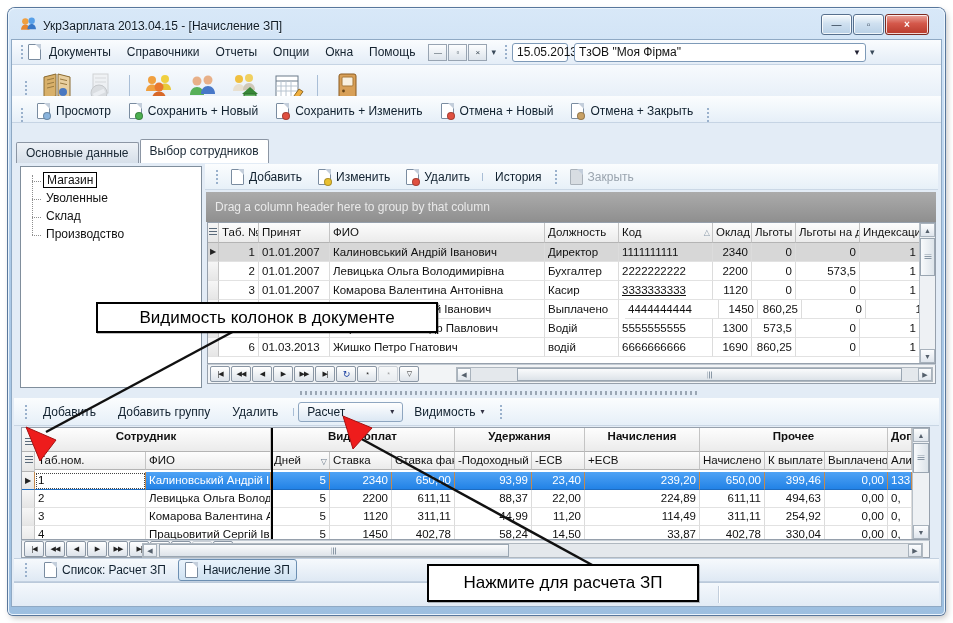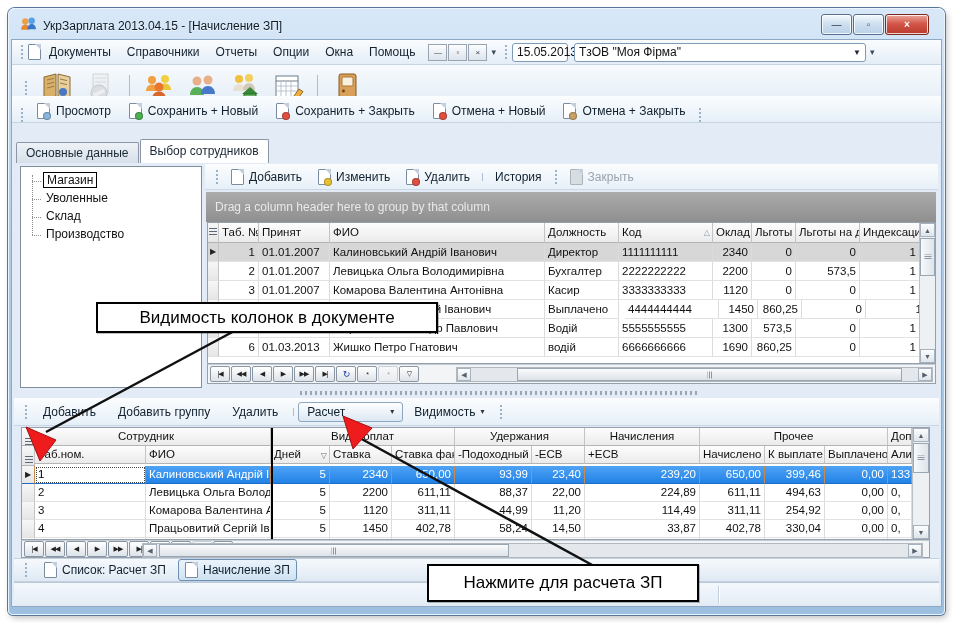--- a/index.html
+++ b/index.html
@@ -65,21 +65,21 @@
   .ebtn.dis .mini-doc{background:#d8dde2;border-color:#aab2ba;}
   
   .groupbar{position:absolute;left:206px;top:192px;width:730px;height:30px;background:linear-gradient(#ababab,#8f8f8f);
             color:#e9e9e9;display:flex;align-items:center;padding-left:9px;box-sizing:border-box;font-size:12px;}
   
   .gridbox{position:absolute;background:#fff;border:1px solid #96a0ac;box-sizing:border-box;overflow:hidden;}
   .grow{display:flex;width:100%;}
   .gcell{box-sizing:border-box;overflow:hidden;white-space:nowrap;padding:0 3px;}
   .hcell{background:linear-gradient(#fdfdfd,#ebebeb);border-right:1px solid #c4c4c4;border-bottom:1px solid #b4b4b4;
          height:20px;line-height:19px;font-size:11.5px;position:relative;}
-  .bcell{text-align:center;height:18px;line-height:17px;}
+  .bcell{text-align:center;height:24px;line-height:17px;font-weight:bold;}
   .dcell{border-right:1px solid #dcdcdc;border-bottom:1px solid #e2e2e2;height:19px;line-height:18px;font-size:11.5px;background:#fff;}
   .num{text-align:right;}
   .ind{padding:0 1px;text-align:center;font-size:8px;color:#222;background:linear-gradient(#f6f6f6,#e6e6e6);
        border-right:1px solid #c4c4c4;}
   .grow.cur .dcell{background:#d7d7d7;}
   .sort{position:absolute;right:2px;top:0;font-size:8px;color:#8a9aaa;}
   .filt{position:absolute;right:2px;top:1px;font-size:8px;color:#6a7a8a;}
   .chooser{display:inline-block;width:8px;height:8px;margin-top:5px;
            background:repeating-linear-gradient(#5a6a7a 0 1px,transparent 1px 3px);}
   .grid-top{left:207px;top:222px;width:729px;height:142px;}
@@ -270,21 +270,21 @@
         <div class="abtn">
           <span class="mini-doc">
             <i style="background: rgb(76, 175, 80);"></i>
           </span>
           <span class="lbl">Сохранить + Новый</span>
         </div>
         <div class="abtn">
           <span class="mini-doc">
             <i style="background: rgb(224, 80, 64);"></i>
           </span>
-          <span class="lbl">Сохранить + Закрыть</span>
+          <span class="lbl">Сохранить + Изменить</span>
         </div>
         <div class="abtn">
           <span class="mini-doc">
             <i style="background: rgb(224, 80, 64);"></i>
           </span>
           <span class="lbl">Отмена + Новый</span>
         </div>
         <div class="abtn">
           <span class="mini-doc">
             <i style="background: rgb(200, 161, 101);"></i>
@@ -383,21 +383,21 @@
           <div class="gcell dcell num" style="flex: 0 0 44px; width: 44px;">0</div>
           <div class="gcell dcell num" style="flex: 0 0 64px; width: 64px;">573,5</div>
           <div class="gcell dcell num" style="flex: 0 0 60px; width: 60px;">1</div>
         </div>
         <div class="grow">
           <div class="gcell dcell ind" style="flex: 0 0 11px; width: 11px;"></div>
           <div class="gcell dcell num" style="flex: 0 0 40px; width: 40px;">3</div>
           <div class="gcell dcell" style="flex: 0 0 71px; width: 71px;">01.01.2007</div>
           <div class="gcell dcell" style="flex: 0 0 215px; width: 215px;">Комарова Валентина Антонівна</div>
           <div class="gcell dcell" style="flex: 0 0 74px; width: 74px;">Касир</div>
-          <div class="gcell dcell" style="flex: 0 0 94px; width: 94px;">3333333333</div>
+          <div class="gcell dcell" style="flex: 0 0 94px; width: 94px; text-decoration: underline;">3333333333</div>
           <div class="gcell dcell num" style="flex: 0 0 39px; width: 39px;">1120</div>
           <div class="gcell dcell num" style="flex: 0 0 44px; width: 44px;">0</div>
           <div class="gcell dcell num" style="flex: 0 0 64px; width: 64px;">0</div>
           <div class="gcell dcell num" style="flex: 0 0 60px; width: 60px;">1</div>
         </div>
         <div class="grow">
           <div class="gcell dcell ind" style="flex: 0 0 11px; width: 11px;"></div>
           <div class="gcell dcell num" style="flex: 0 0 40px; width: 40px;">4</div>
           <div class="gcell dcell" style="flex: 0 0 71px; width: 71px;">01.01.2007</div>
           <div class="gcell dcell" style="flex: 0 0 215px; width: 215px;">Працьовитий Сергій Іванович</div>

